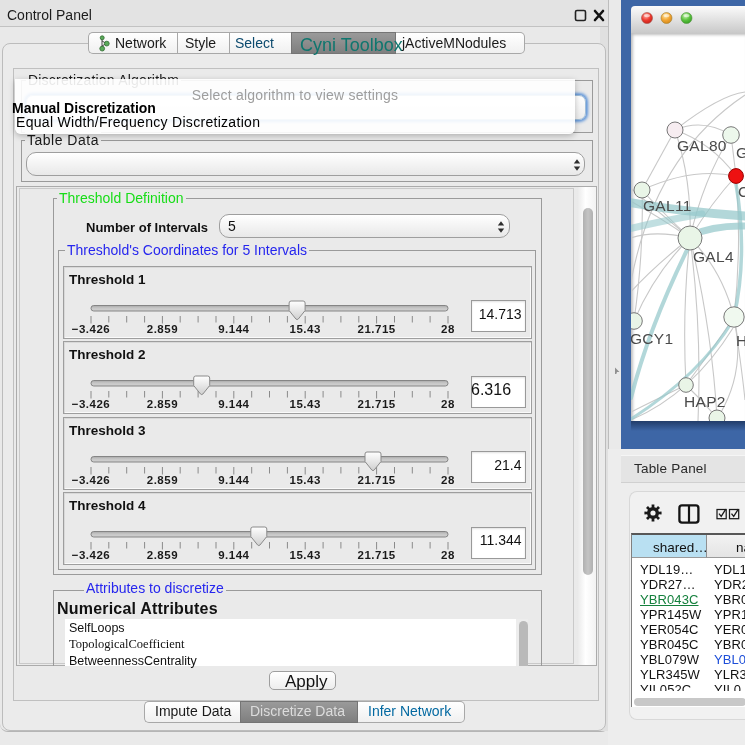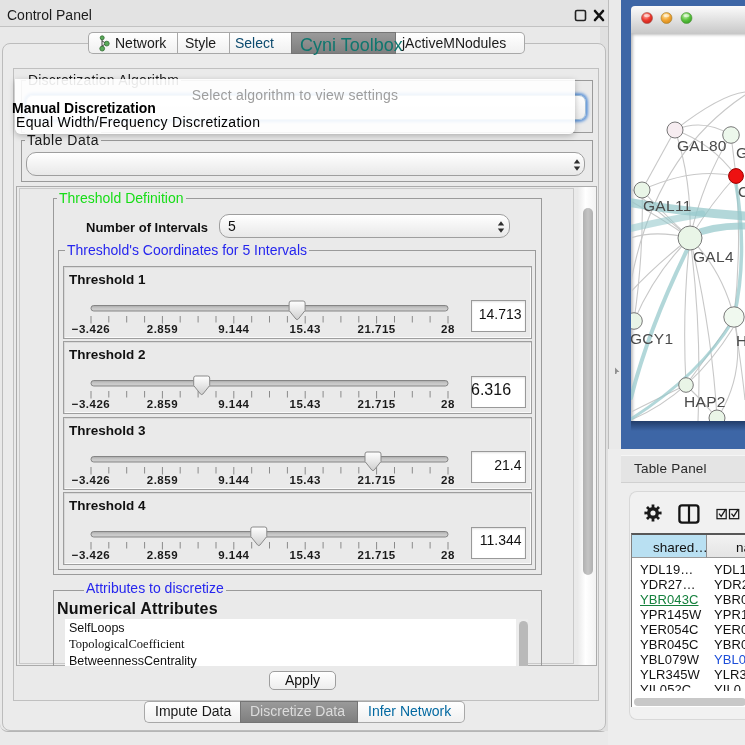--- a/index.html
+++ b/index.html
@@ -276,21 +276,21 @@
   <div class="abs nw" style="left:56px;top:580px;font-size:14px;color:#2626ee;background:#eaeaea;padding:0 2px;margin-left:28px;">Attributes to discretize</div>
   <div class="abs nw" style="left:57px;top:600px;font-size:16px;font-weight:bold;letter-spacing:0.2px;color:#111;">Numerical Attributes</div>
   <div class="abs" style="left:65px;top:619px;width:451px;height:46.5px;background:#ffffff;"></div>
   <div class="abs nw" style="left:69px;top:620.5px;font-size:12.5px;color:#111;">SelfLoops</div>
   <div class="abs nw" style="left:69px;top:637.3px;font-size:12.5px;color:#111;font-family:Liberation Serif, serif;">TopologicalCoefficient</div>
   <div class="abs nw" style="left:69px;top:654px;font-size:12.5px;color:#111;">BetweennessCentrality</div>
   <div class="abs" style="left:516px;top:619px;width:12px;height:46.5px;background:#ededed;"></div>
   <div class="abs" style="left:518.5px;top:621px;width:9px;height:44.5px;background:#b9b9b9;border-radius:5px 5px 0 0;"></div>
 
   <div class="abs" style="left:269px;top:671px;width:67px;height:19px;border-radius:5px;background:linear-gradient(#ffffff,#ededed);border:1px solid #9e9e9e;box-sizing:border-box;"></div>
-  <div class="abs nw" style="left:285px;top:672px;font-size:14px;color:#111;">Apply</div>
+  <div class="abs nw" style="left:285px;top:672px;font-size:17px;color:#111;">Apply</div>
 
   <div class="abs" id="bottabs" style="left:144px;top:701px;height:22px;">
     <div class="abs" style="left:0;top:0;width:96px;height:22px;background:linear-gradient(#ffffff,#f0f0f0);border:1px solid #a8a8a8;border-right:none;border-radius:5px 0 0 5px;box-sizing:border-box;"></div>
     <div class="abs" style="left:96px;top:0;width:118px;height:22px;background:linear-gradient(#9a9a9a,#7f7f7f);border:1px solid #757575;box-sizing:border-box;"></div>
     <div class="abs" style="left:214px;top:0;width:107px;height:22px;background:linear-gradient(#ffffff,#f0f0f0);border:1px solid #a8a8a8;border-left:none;border-radius:0 5px 5px 0;box-sizing:border-box;"></div>
     <div class="abs nw" style="left:11px;top:2px;font-size:14px;color:#1a1a1a;">Impute Data</div>
     <div class="abs nw" style="left:106px;top:2px;font-size:14px;color:#dcdcdc;">Discretize Data</div>
     <div class="abs nw" style="left:224px;top:2px;font-size:14px;color:#0369a1;">Infer Network</div>
   </div>
 

